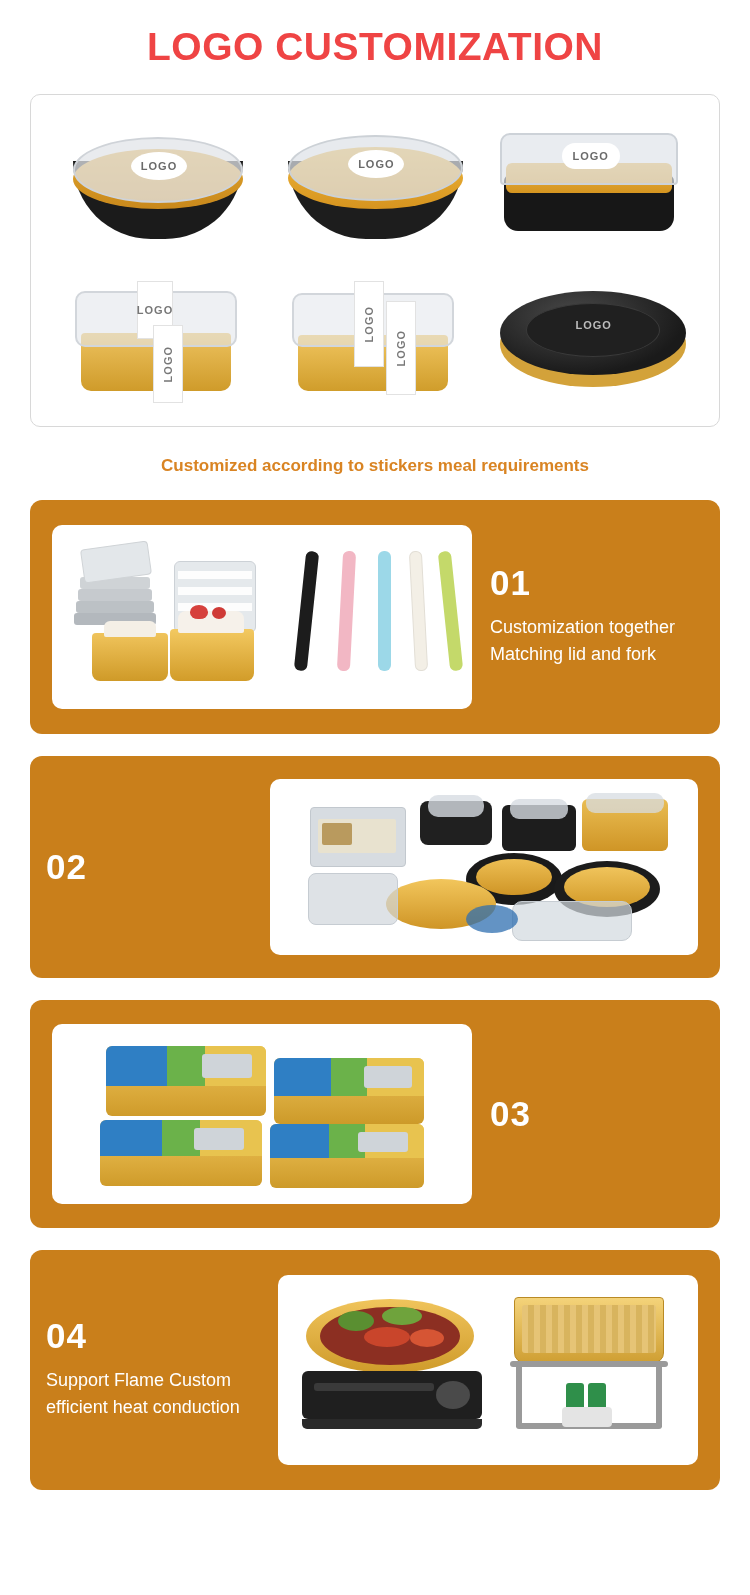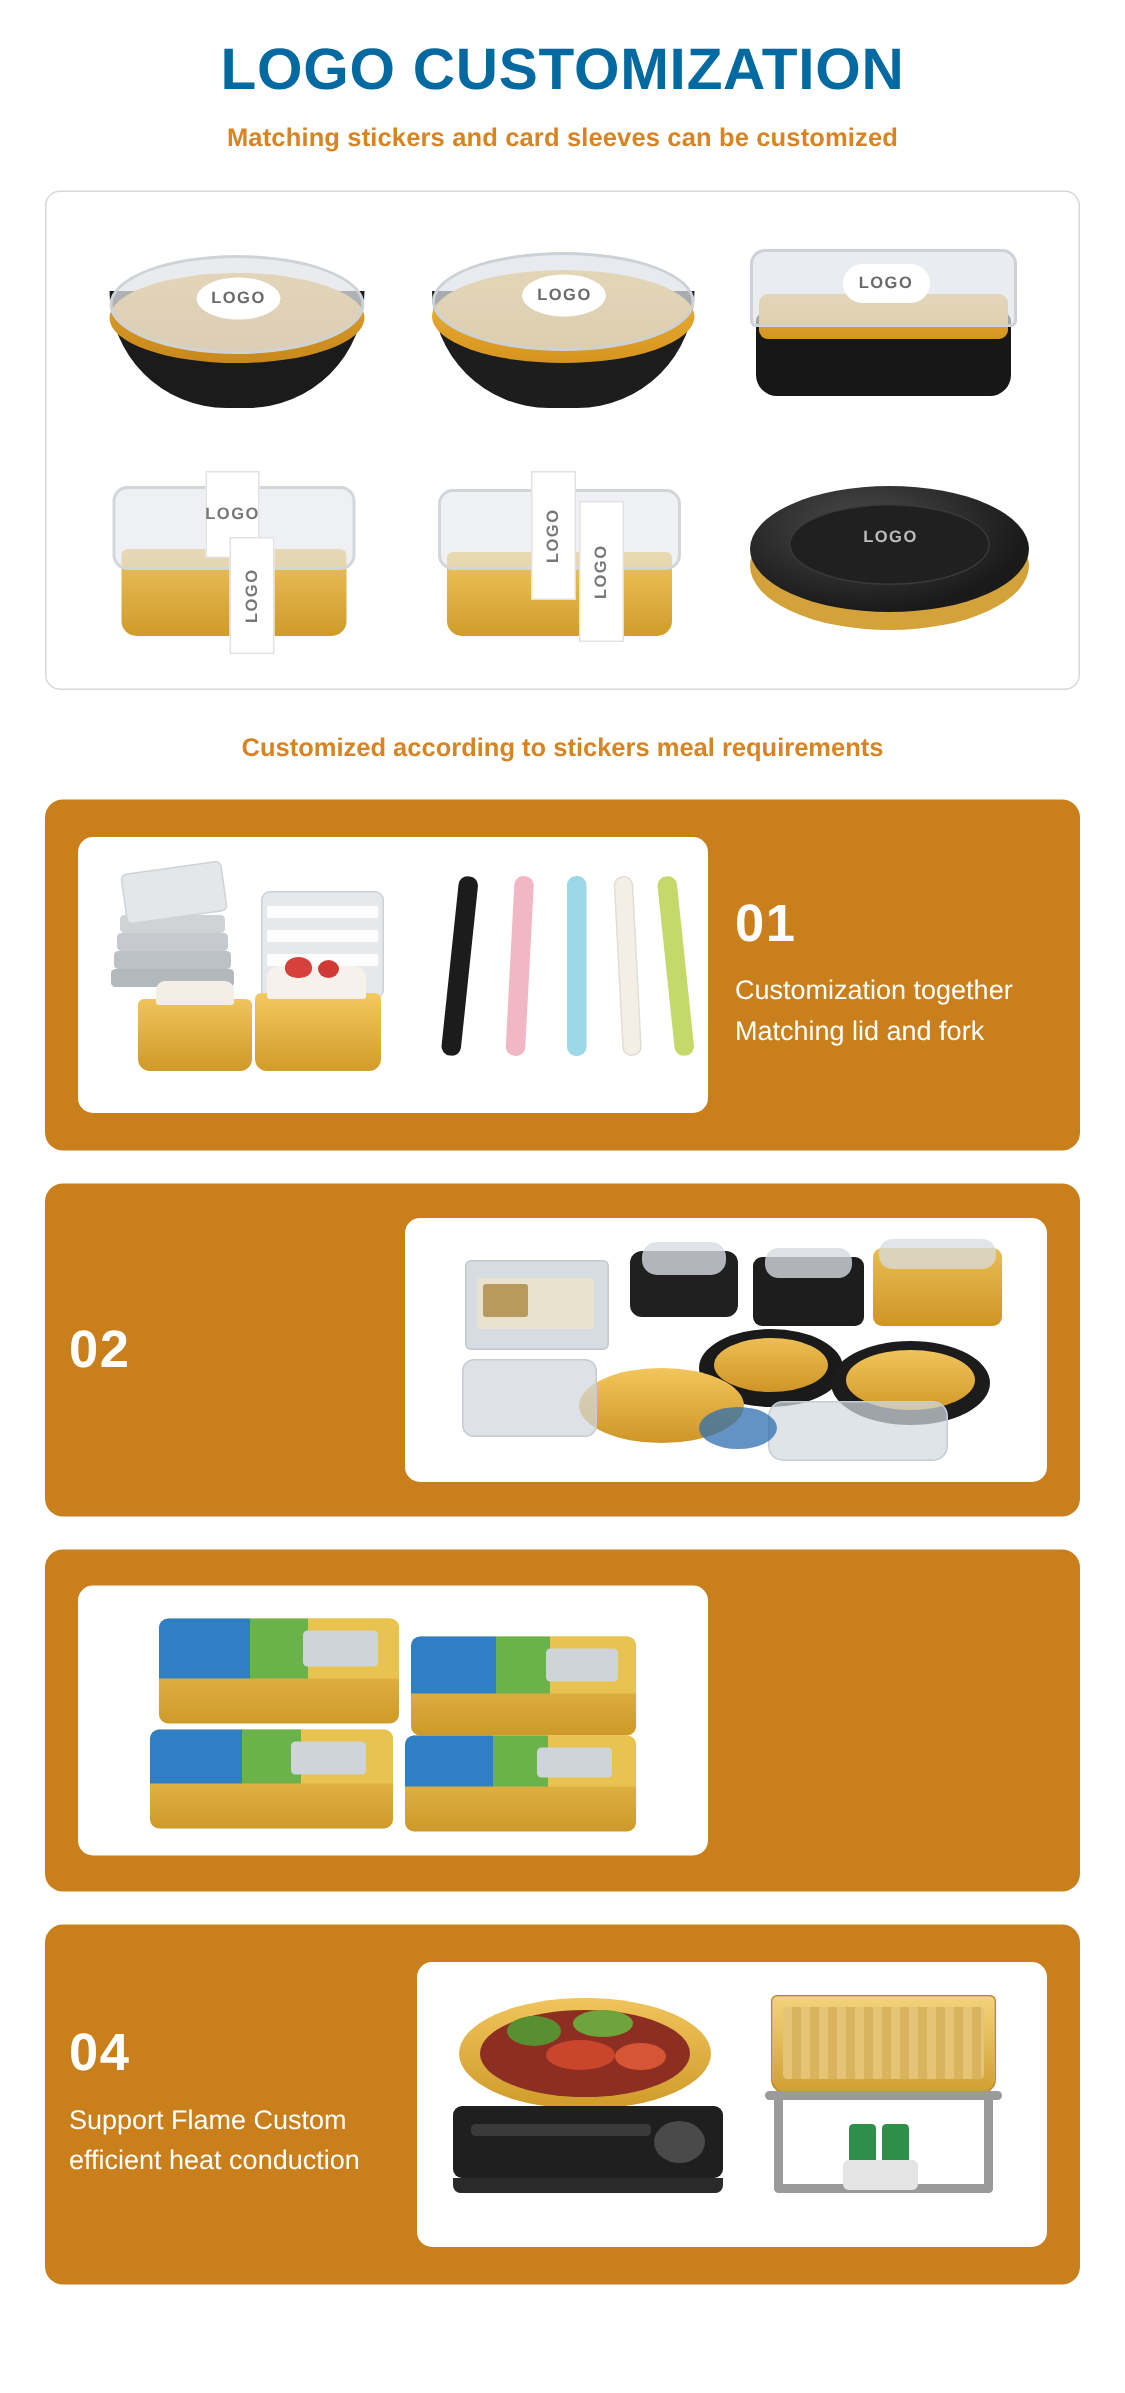--- a/index.html
+++ b/index.html
@@ -21,21 +21,21 @@
   }
 
   
   .header {
     padding-top: 26px;
     text-align: center;
   }
   .main-title {
     font-size: 39px;
     font-weight: bold;
-    color: #0369a1;
+    color: #ef4444;
     letter-spacing: 0.5px;
     line-height: 1.1;
     margin: 0;
   }
   .sub-title {
     margin-top: 13px;
     font-size: 17px;
     font-weight: bold;
     color: #d98423;
     letter-spacing: 0.1px;
@@ -166,21 +166,20 @@
   
   .shape { position: absolute; }
 </style>
 </head>
 <body>
 
 <div class="page">
 
   <div class="header">
     <div class="main-title">LOGO CUSTOMIZATION</div>
-    <div class="sub-title">Matching stickers and card sleeves can be customized</div>
   </div>
 
   <div class="showcase">
     <div class="showcase-grid">
 
       <div class="prod">
         <div class="shape oval" style="left:20px;top:48px;width:170px;height:78px;background:#1b1b1b;border-radius:0 0 85px 85px;"></div>
         <div class="shape oval" style="left:20px;top:36px;width:170px;height:60px;background:linear-gradient(180deg,#e3a62c,#c8881c);"></div>
         <div class="shape oval" style="left:20px;top:24px;width:170px;height:66px;background:rgba(225,228,232,0.75);border:2px solid #cfd3d8;box-sizing:border-box;"></div>
         <div class="logo-chip" style="left:78px;top:39px;width:56px;height:28px;">LOGO</div>
@@ -303,20 +302,21 @@
         <div class="shape" style="left:222px;top:34px;width:150px;height:38px;background:linear-gradient(90deg,#2f7fc4 0%,#2f7fc4 38%,#6bb24a 38%,#6bb24a 62%,#e8c34f 62%,#e8c34f 100%);border-radius:6px 6px 0 0;"></div>
         <div class="shape" style="left:312px;top:42px;width:48px;height:22px;background:#cfd4d9;border-radius:3px;"></div>
         <div class="shape" style="left:48px;top:96px;width:162px;height:66px;background:linear-gradient(180deg,#f2c85e,#cf9b2a);border-radius:6px;"></div>
         <div class="shape" style="left:48px;top:96px;width:162px;height:36px;background:linear-gradient(90deg,#2f7fc4 0%,#2f7fc4 38%,#6bb24a 38%,#6bb24a 62%,#e8c34f 62%,#e8c34f 100%);border-radius:6px 6px 0 0;"></div>
         <div class="shape" style="left:142px;top:104px;width:50px;height:22px;background:#cfd4d9;border-radius:3px;"></div>
         <div class="shape" style="left:218px;top:100px;width:154px;height:64px;background:linear-gradient(180deg,#f0c65c,#cd9a29);border-radius:6px;"></div>
         <div class="shape" style="left:218px;top:100px;width:154px;height:34px;background:linear-gradient(90deg,#2f7fc4 0%,#2f7fc4 38%,#6bb24a 38%,#6bb24a 62%,#e8c34f 62%,#e8c34f 100%);border-radius:6px 6px 0 0;"></div>
         <div class="shape" style="left:306px;top:108px;width:50px;height:20px;background:#cfd4d9;border-radius:3px;"></div>
       </div>
       <div class="text">
+        <div class="num">03</div>
       </div>
     </div>
 
     <div class="feature h4 right-photo">
       <div class="text">
         <div class="num">04</div>
         <div class="desc">Support Flame Custom efficient heat conduction</div>
       </div>
       <div class="photo ph-4">
 

